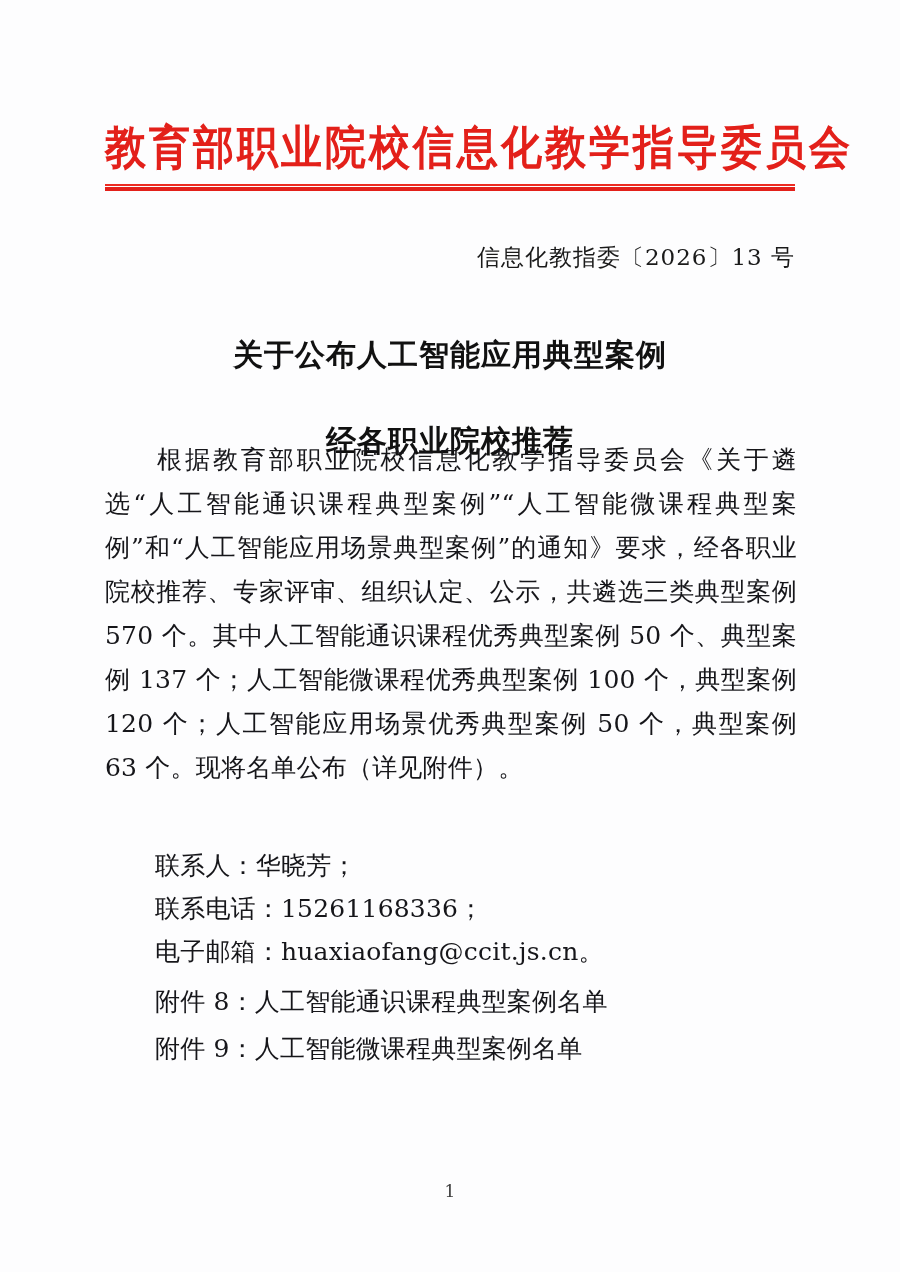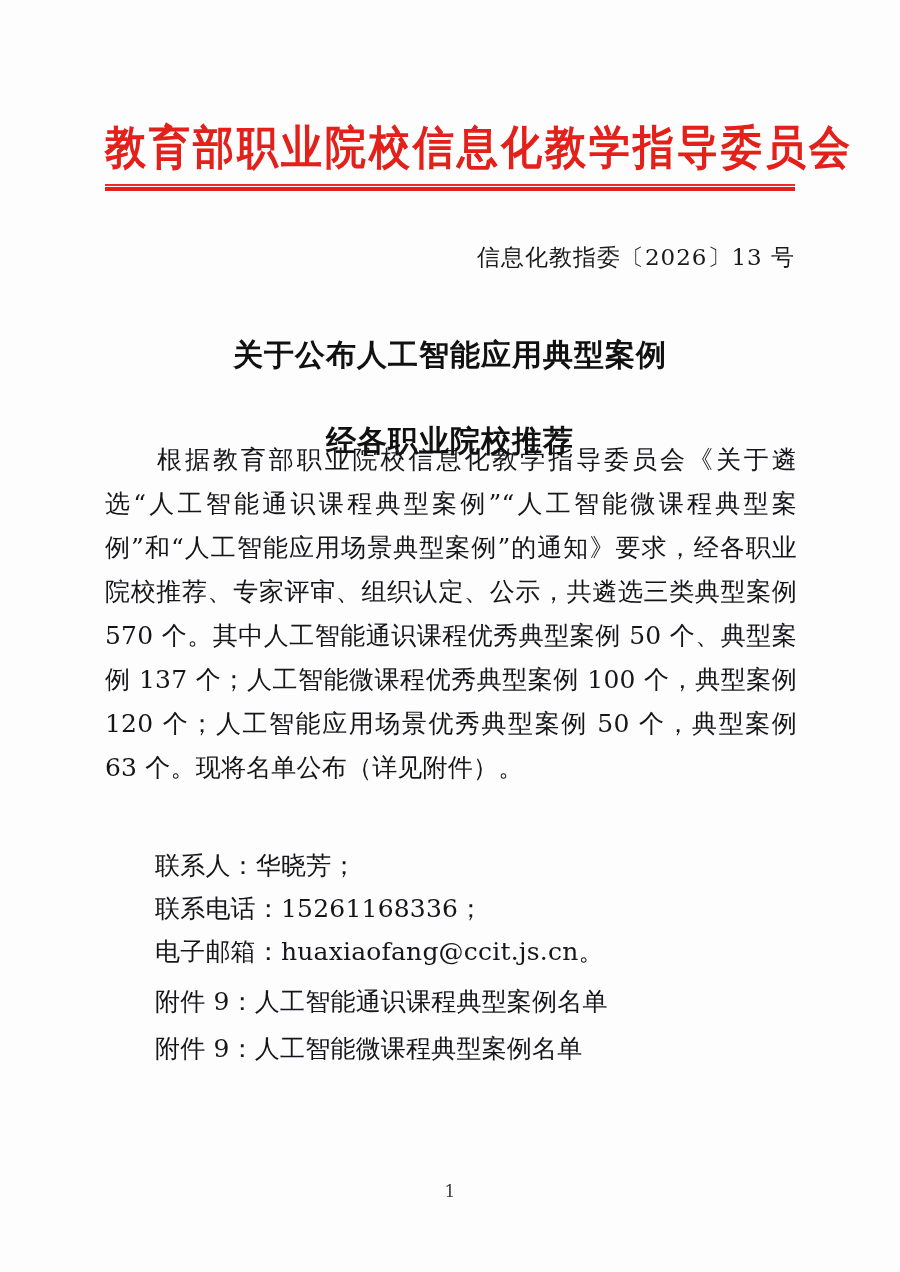--- a/index.html
+++ b/index.html
@@ -185,19 +185,19 @@
     <p class="body-para">根据教育部职业院校信息化教学指导委员会《关于遴选“人工智能通识课程典型案例”“人工智能微课程典型案例”和“人工智能应用场景典型案例”的通知》要求，经各职业院校推荐、专家评审、组织认定、公示，共遴选三类典型案例 570 个。其中人工智能通识课程优秀典型案例 50 个、典型案例 137 个；人工智能微课程优秀典型案例 100 个，典型案例 120 个；人工智能应用场景优秀典型案例 50 个，典型案例 63 个。现将名单公布（详见附件）。</p>
   </div>
 
   <div class="contact-block">
     <div class="contact-line">联系人：华晓芳；</div>
     <div class="contact-line">联系电话：15261168336；</div>
     <div class="contact-line">电子邮箱：huaxiaofang@ccit.js.cn。</div>
   </div>
 
   <div class="attachments-block">
-    <div class="attachment-line">附件 9：人工智能通识课程典型案例名单</div>
+    <div class="attachment-line">附件 8：人工智能通识课程典型案例名单</div>
     <div class="attachment-line">附件 9：人工智能微课程典型案例名单</div>
   </div>
 
   <div class="page-number">1</div>
 
 </div>
 
 </body></html>

